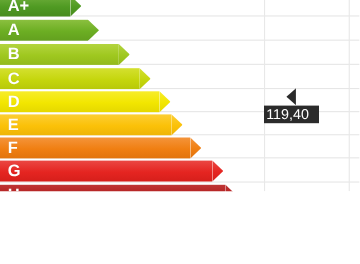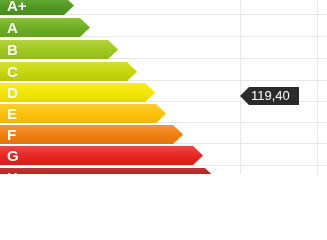--- a/index.html
+++ b/index.html
@@ -84,20 +84,21 @@
   .marker {
     position: absolute;
     z-index: 5;
     height: 32px;
     display: flex;
     align-items: center;
     color: #ffffff;
     font-size: 13px;
     font-weight: normal;
     white-space: nowrap;
+    flex-direction: column;
   }
   .marker-arrow {
     width: 9px;
     height: 18px;
     background: #2b2b2b;
     clip-path: polygon(100% 0, 100% 100%, 0 50%);
   }
   .marker-box {
     height: 18px;
     background: #2b2b2b;

